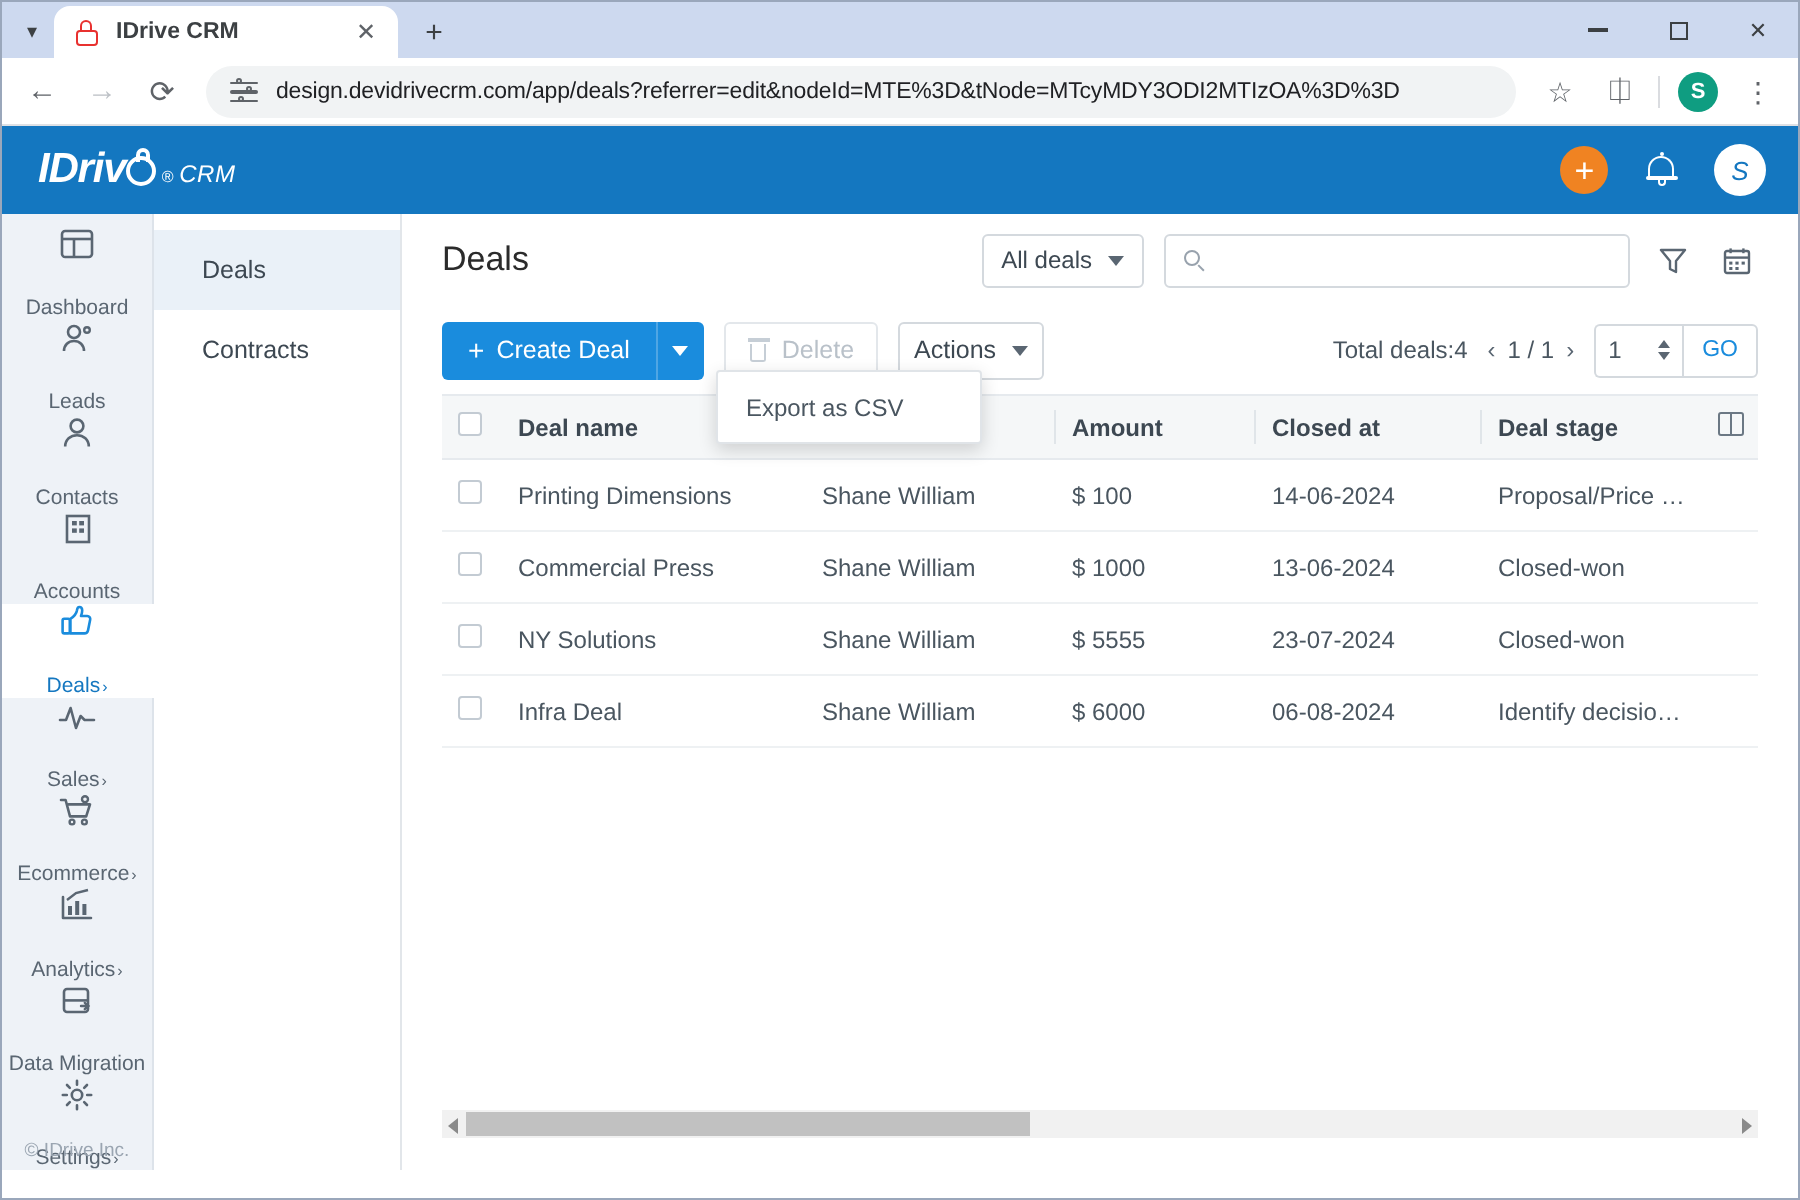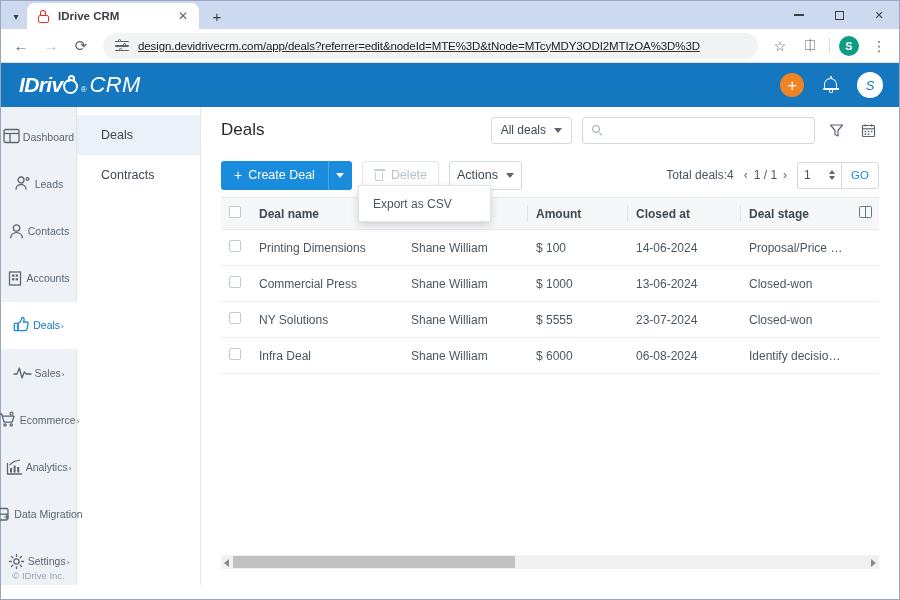--- a/index.html
+++ b/index.html
@@ -40,21 +40,21 @@
   .wc .mx { width:9px; height:9px; border:1.5px solid #3c4043; }
 
   
   .toolbar { height:34px; background:#fff; display:flex; align-items:center;
              padding:0 6px; gap:2px; border-bottom:1px solid #dfe1e5; }
   .nav-btn { width:28px; height:28px; display:flex; align-items:center;
              justify-content:center; color:#5f6368; font-size:15px; border-radius:50%; }
   .nav-btn.dim { color:#bdc1c6; }
   .omnibox { flex:1; height:26px; background:#f1f3f4; border-radius:13px;
              display:flex; align-items:center; padding:0 12px; gap:9px;
-             margin:0 6px;text-decoration:underline; }
+             margin:0 6px; }
   .omni-icon { width:14px; height:11px; position:relative; flex:none; }
   .omni-icon i { position:absolute; left:0; height:1.6px; background:#5f6368;
                  border-radius:1px; }
   .omni-icon i:nth-child(1){ top:0.5px; width:14px;}
   .omni-icon i:nth-child(2){ top:5px; width:14px;}
   .omni-icon i:nth-child(3){ top:9.5px; width:14px;}
   .omni-icon b { position:absolute; width:3.2px; height:3.2px; background:#f1f3f4;
                  border:1.4px solid #5f6368; border-radius:50%; }
   .omni-icon b:nth-of-type(1){ left:3px; top:-1.2px; }
   .omni-icon b:nth-of-type(2){ left:8px; top:3.2px; }
@@ -74,21 +74,21 @@
   .logo { display:flex; align-items:baseline; color:#fff; }
   .logo .idrive { font-size:21px; font-weight:bold; letter-spacing:-0.6px;
                   position:relative; }
   .logo .lock-o { display:inline-block; position:relative; width:17px; height:17px;
                   vertical-align:-2px; }
   .logo .lock-o .ring { position:absolute; left:0; top:2px; width:15px; height:15px;
                   border:2.4px solid #fff; border-radius:50%; }
   .logo .lock-o .sh { position:absolute; left:5px; top:-2px; width:7px; height:7px;
                   border:2px solid #fff; border-bottom:none; border-radius:4px 4px 0 0; }
   .logo .reg { font-size:8px; vertical-align:super; margin-left:1px; }
-  .logo .crm { font-size:22px; margin-left:3px; letter-spacing:0.3px; }
+  .logo .crm { font-size:12px; margin-left:3px; letter-spacing:0.3px; }
   .hdr-right { position:absolute; right:16px; display:flex; align-items:center;
                gap:18px; }
   .plus-btn { width:24px; height:24px; border-radius:50%; background:#f08322;
               color:#fff; display:flex; align-items:center; justify-content:center;
               font-size:17px; line-height:1; }
   .bell { width:17px; height:19px; position:relative; }
   .bell .dome { position:absolute; left:2px; top:2px; width:13px; height:11px;
                 border:1.5px solid #fff; border-radius:6.5px 6.5px 0 0;
                 border-bottom:none; }
   .bell .base { position:absolute; left:0.5px; top:12.5px; width:16px; height:1.5px;
@@ -101,22 +101,22 @@
             color:#1477c0; display:flex; align-items:center; justify-content:center;
             font-size:13px; }
 
   
   .app-body { display:flex; height:478px; }
 
   
   .iconbar { width:76px; background:#eef2f7; border-right:1px solid #dde3ea;
              display:flex; flex-direction:column; align-items:center;
              padding-top:6px; position:relative; }
-  .nav-item { width:76px; height:48px; display:flex; flex-direction:row;
-              align-items:center; justify-content:center; gap:3px;
+  .nav-item { width:76px; height:48px; display:flex; flex-direction:column;
+              align-items:center; justify-content:space-between; gap:3px;
               color:#5a6672; font-size:10.5px; }
   .nav-item.active { background:#fff; color:#1477c0; }
   .nav-item .ico { height:19px; display:flex; align-items:center; }
   .nav-item .lbl { white-space:nowrap; font-size:10.5px; }
   .nav-item .lbl .car { font-size:8px; margin-left:1px; }
   .copyright { position:absolute; bottom:4px; width:100%; text-align:center;
                font-size:9.5px; color:#9aa5b1; }
 
   
   .subnav { width:151px; background:#fff; border-right:1px solid #e2e6ea; padding-top:8px; }

